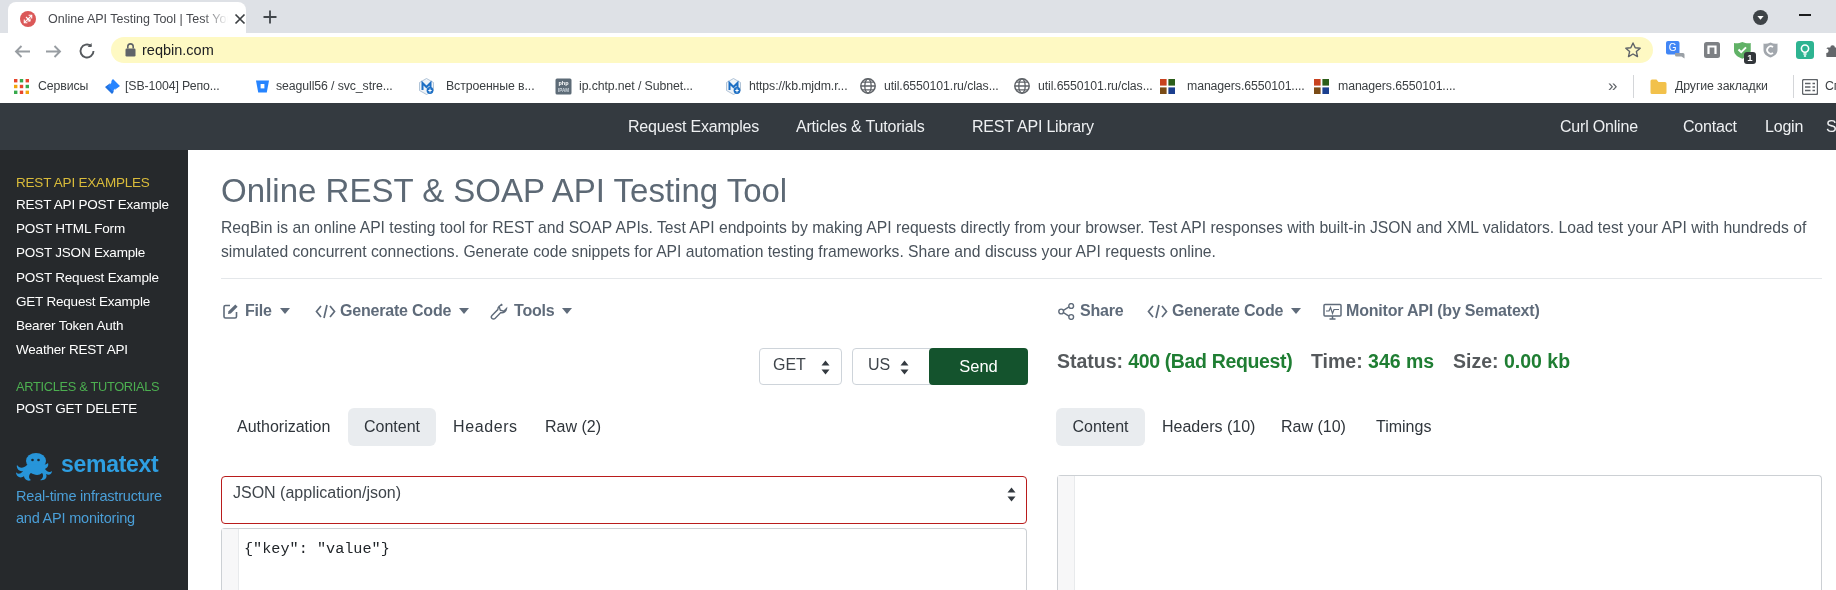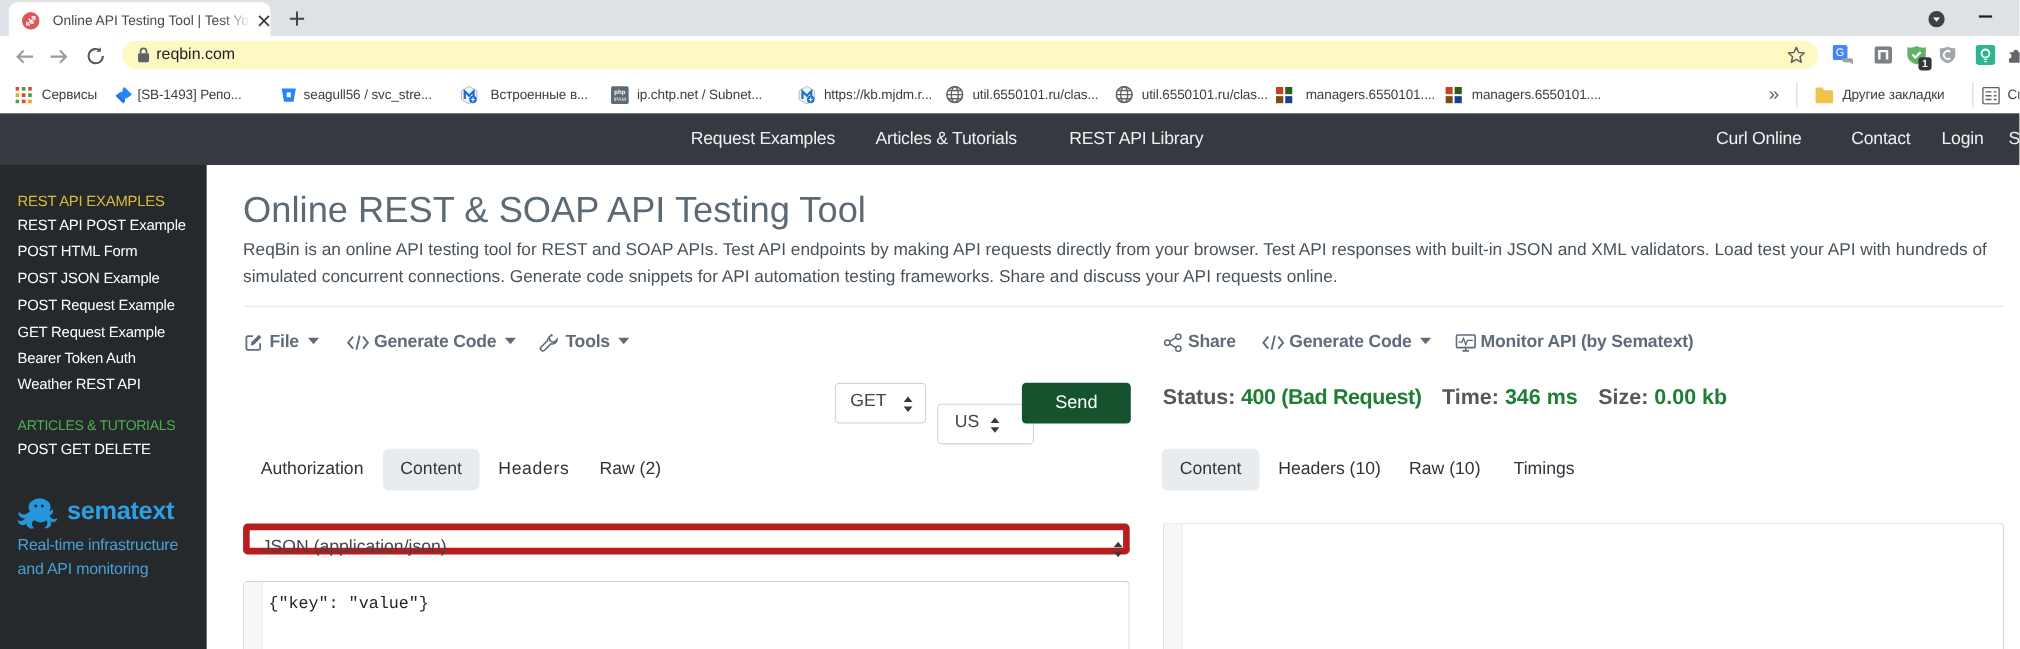--- a/index.html
+++ b/index.html
@@ -27,21 +27,21 @@
 h1.title { position:absolute; left:33px; top:22px; font-size:33px; font-weight:400; color:#5d6975; letter-spacing:0; }
 #para { position:absolute; left:33px; top:66px; font-size:15.7px; line-height:24px; color:#49525b; width:1600px; }
 #hr { position:absolute; left:33px; top:128px; width:1601px; height:1px; background:#e4e7ea; }
 .tbar { position:absolute; top:152px; letter-spacing:-0.2px; font-size:16px; font-weight:700; color:#5f6b7a; white-space:nowrap; }
 .caret { display:inline-block; width:0; height:0; border-left:5px solid transparent; border-right:5px solid transparent; border-top:6px solid #5f6b7a; vertical-align:middle; margin-left:8px; margin-top:-2px;}
 input.url { position:absolute; left:33px; top:197px; width:527px; height:37px; border:1px solid #ced4da; border-radius:4px; font-family:"Liberation Sans",sans-serif; font-size:17.2px; letter-spacing:0.25px; color:#495057; padding-left:14px; background:#fff; }
 .sel { position:absolute; top:198px; height:37px; border:1px solid #ced4da; border-radius:4px; background:#fff; font-size:16px; color:#3f454b; }
 #send { position:absolute; left:741px; top:198px; width:99px; height:37px; background:#14532d; border-radius:4px; color:#fff; font-size:16.5px; text-align:center; line-height:37px; }
 .rtab { position:absolute; top:258px; height:38px; line-height:38px; font-size:16px; color:#2f353b; white-space:nowrap; }
 .pill { background:#e9ecef; border-radius:6px; text-align:center; }
-#jsonsel { position:absolute; left:33px; top:326px; width:806px; height:28px; border:6px solid #b91c1c; border-radius:4px; background:#fff; }
+#jsonsel { position:absolute; left:33px; top:326px; width:806px; height:48px; border:1px solid #b91c1c; border-radius:4px; background:#fff; }
 #codebox { position:absolute; left:33px; top:378px; width:806px; height:62px; border:1px solid #ccd0d4; border-radius:4px 4px 0 0; border-bottom:none; background:#fff; }
 #respbox { position:absolute; left:869px; top:325px; width:765px; height:115px; border:1px solid #ccd0d4; border-radius:4px 4px 0 0; border-bottom:none; background:#fff; }
 .gutter { position:absolute; left:0; top:0; bottom:0; width:17px; background:#f7f7f8; border-right:1px solid #e8eaec; }
 .statuslabel { font-weight:700; color:#55595c; }
 .statusval { font-weight:700; color:#1f7e33; }
 svg { display:block; }
 </style>
 </head>
 <body>
 <div id="tabstrip">
@@ -132,21 +132,21 @@
         <rect x="5.8" y="11.6" width="3.4" height="3.4" fill="#e8452c"></rect>
         <rect x="11.6" y="11.6" width="3.4" height="3.4" fill="#f2a60d"></rect>
       </g>
     </svg>
   <span class="bmtext" style="left:38px;">Сервисы</span>
   <svg class="abs" style="left:104px;top:9px;" width="17" height="17" viewBox="0 0 17 17">
       <path d="M16 8 L9 1 L8.3 1.7 A3.2 3.2 0 0 0 8.3 6 L10.3 8 A3.2 3.2 0 0 1 10.3 12.3 L16 8 Z" fill="#2684ff"></path>
       <path d="M1 9 L8 16 L8.7 15.3 A3.2 3.2 0 0 0 8.7 11 L6.7 9 A3.2 3.2 0 0 1 6.7 4.7 L1 9 Z" fill="#2172e0"></path>
       <rect x="5.2" y="5.2" width="6.6" height="6.6" fill="#2684ff" transform="rotate(45 8.5 8.5)"></rect>
     </svg>
-  <span class="bmtext" style="left:125px;">[SB-1493] Репо...</span>
+  <span class="bmtext" style="left:125px;">[SB-1004] Репо...</span>
   <svg class="abs" style="left:255px;top:10px;" width="15" height="15" viewBox="0 0 15 15">
       <path d="M1 1.5 H14 L11.8 13.5 H3.2 Z" fill="#2684ff"></path>
       <rect x="5.6" y="5" width="3.8" height="4.4" fill="#fff"></rect>
     </svg>
   <span class="bmtext" style="left:276px;">seagull56 / svc_stre...</span>
   <svg class="abs" style="left:418px;top:9px;" width="17" height="17" viewBox="0 0 17 17">
       <path d="M8.5 0.5 L15.5 4.5 V12.5 L8.5 16.5 L1.5 12.5 V4.5 Z" fill="#eef3f8" stroke="#9fb6ce" stroke-width="0.8"></path>
       <path d="M4.5 12 V5 L8.5 9 L12.5 5 V12" stroke="#1d6fc4" stroke-width="2" fill="none"></path>
       <circle cx="12" cy="12.5" r="3.4" fill="#1d6fc4"></circle>
       <path d="M12 10.6 v3.8 M10.3 12.5 h3.4" stroke="#fff" stroke-width="1"></path>
@@ -279,21 +279,21 @@
   <span class="abs" style="left:869px;top:200px;font-size:19.5px;"><span class="statuslabel">Status:</span><span class="statusval" style="letter-spacing:-0.35px;"> 400 (Bad Request)</span></span>
   <span class="abs" style="left:1123px;top:200px;font-size:19.5px;"><span class="statuslabel">Time:</span><span class="statusval"> 346 ms</span></span>
   <span class="abs" style="left:1265px;top:200px;font-size:19.5px;"><span class="statuslabel">Size:</span><span class="statusval"> 0.00 kb</span></span>
 
   <div class="sel" style="left:571px; width:83px;">
       <span class="abs" style="left:13px;top:7px;">GET</span>
       <svg class="abs" style="left:60px;top:10px;" width="11" height="17" viewBox="0 0 11 17">
         <path d="M1.5 6.5 L5.5 1.5 L9.5 6.5 Z M1.5 10.5 L5.5 15.5 L9.5 10.5 Z" fill="#343a40"></path>
       </svg>
     </div>
-  <div class="sel" style="left:664px; width:88px;margin-top:19px;">
+  <div class="sel" style="left:664px; width:88px;">
       <span class="abs" style="left:15px;top:7px;">US</span>
       <svg class="abs" style="left:46px;top:10px;" width="11" height="17" viewBox="0 0 11 17">
         <path d="M1.5 6.5 L5.5 1.5 L9.5 6.5 Z M1.5 10.5 L5.5 15.5 L9.5 10.5 Z" fill="#343a40"></path>
       </svg>
     </div>
   <div id="send">Send</div>
 
   <span class="rtab" style="left:49px;">Authorization</span>
   <div class="rtab pill" style="left:160px;width:88px;">Content</div>
   <span class="rtab" style="left:265px;letter-spacing:0.6px;">Headers</span>

